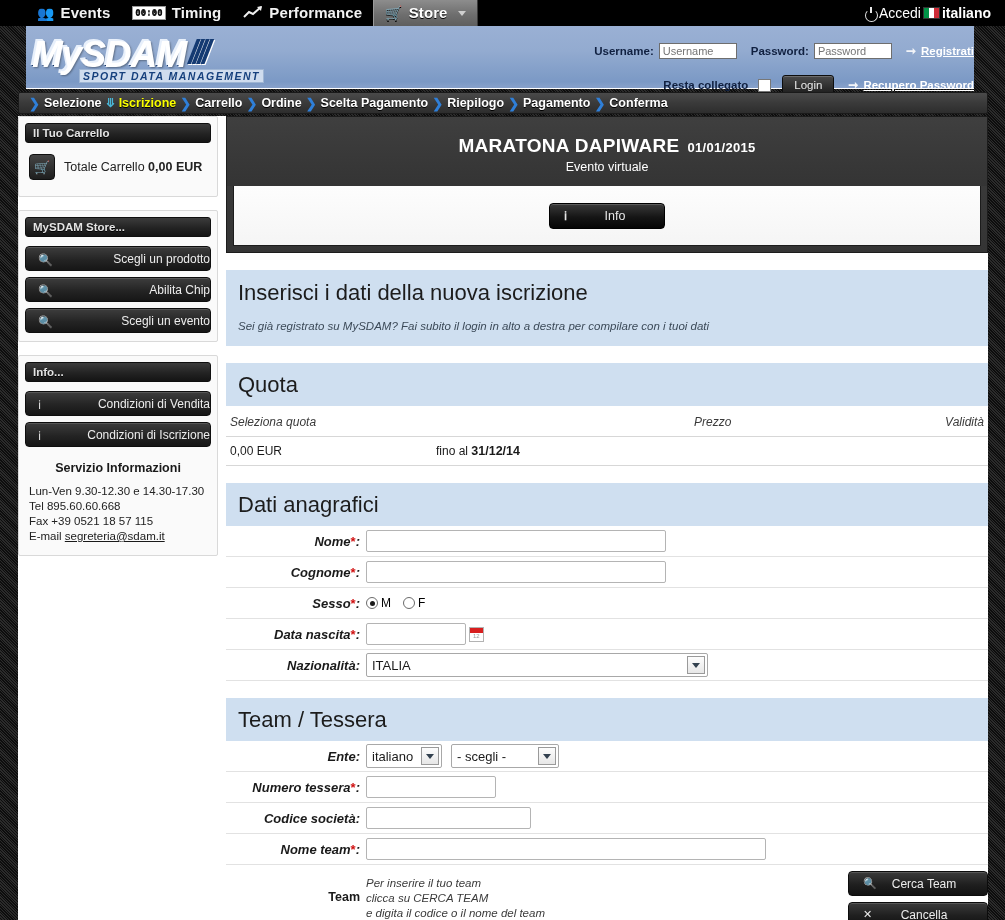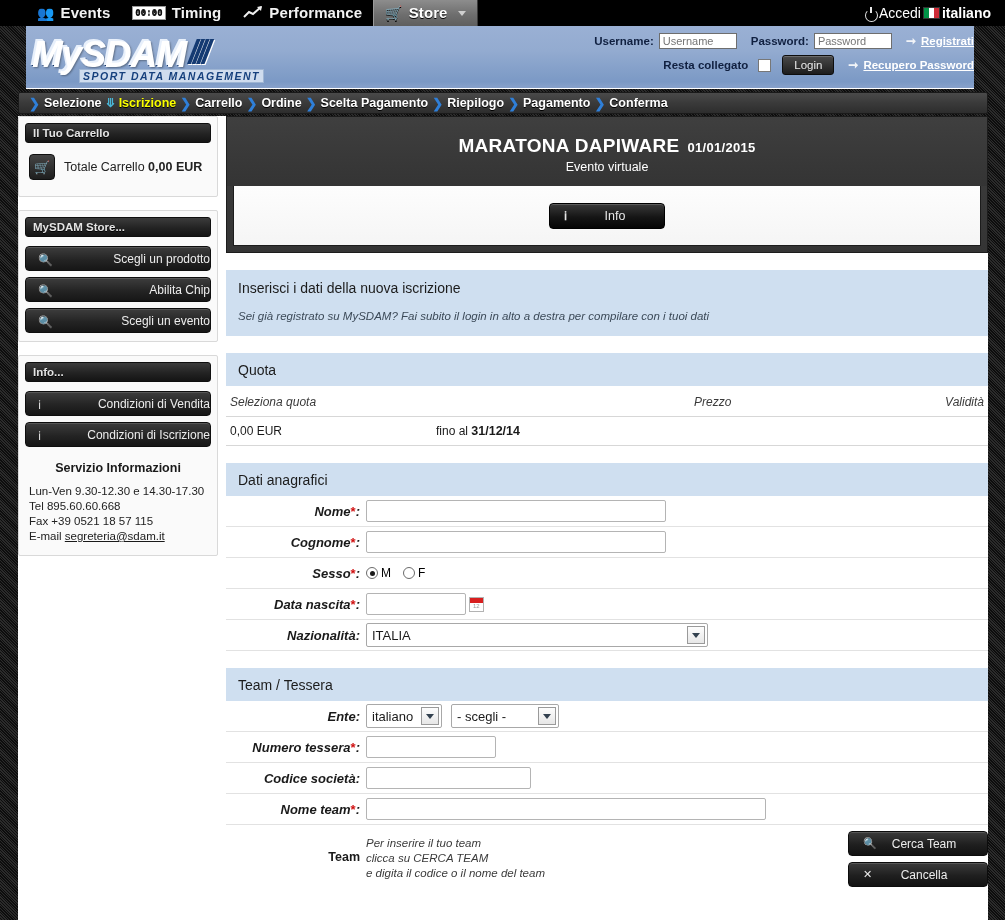--- a/index.html
+++ b/index.html
@@ -105,21 +105,21 @@
     letter-spacing: 1.5px; color: #16407d;
     background: #cfdcee; padding: 0 3px;
     border: 1px solid #9fb6d4;
   }
 
   
   .login-box {
     position: absolute; right: 0px; top: 0px; width: 425px; height: 63px;
     color: #12243f; font-size: 12px;
   }
-  .login-row { display: flex; align-items: center; justify-content: flex-end; height: 26px; }
+  .login-row { display: flex; align-items: center; justify-content: flex-end; height: 26px; margin-top: 10px; }
   .login-row.r1 { padding-top: 4px; }
   .login-lbl { font-weight: bold; font-size: 11.5px; color: #102040; margin-right: 5px; }
   .login-input {
     width: 78px; height: 16px; font-size: 11px; padding: 0 3px;
     border: 1px solid #6e6e6e; background: #fff; color: #999;
     font-family: "Liberation Sans", sans-serif;
   }
   .login-gap { width: 14px; }
   .login-arrow { color: #f2f4f8; font-size: 12px; margin: 0 5px 0 14px; font-weight: bold; }
   .login-link {
@@ -237,21 +237,21 @@
     box-shadow: inset 0 1px 0 rgba(255,255,255,.18);
   }
   .btn-info .ico { position: absolute; left: 14px; font-weight: bold; font-size: 12px; }
   .btn-info .lbl { flex: 1; text-align: center; padding-left: 16px; }
 
   .sec-bar {
     background: #cfdff0; padding: 10px 12px 9px 12px;
     margin-top: 17px;
   }
   .sec-bar h2 {
-    margin: 0; font-size: 14px; font-weight: normal; color: #1c1c1c;
+    margin: 0; font-size: 22px; font-weight: normal; color: #1c1c1c;
   }
   .sec-bar .hint {
     margin-top: 14px; font-size: 11.5px; font-style: italic; color: #3c4a58;
   }
   .sec-bar.tall { padding-bottom: 14px; }
   .sec-bar.simple { padding: 9px 12px 8px 12px; }
 
   .quota-head {
     display: flex; font-size: 12px; font-style: italic; color: #3a3a3a;
     border-bottom: 1px solid #d7d7d7;

